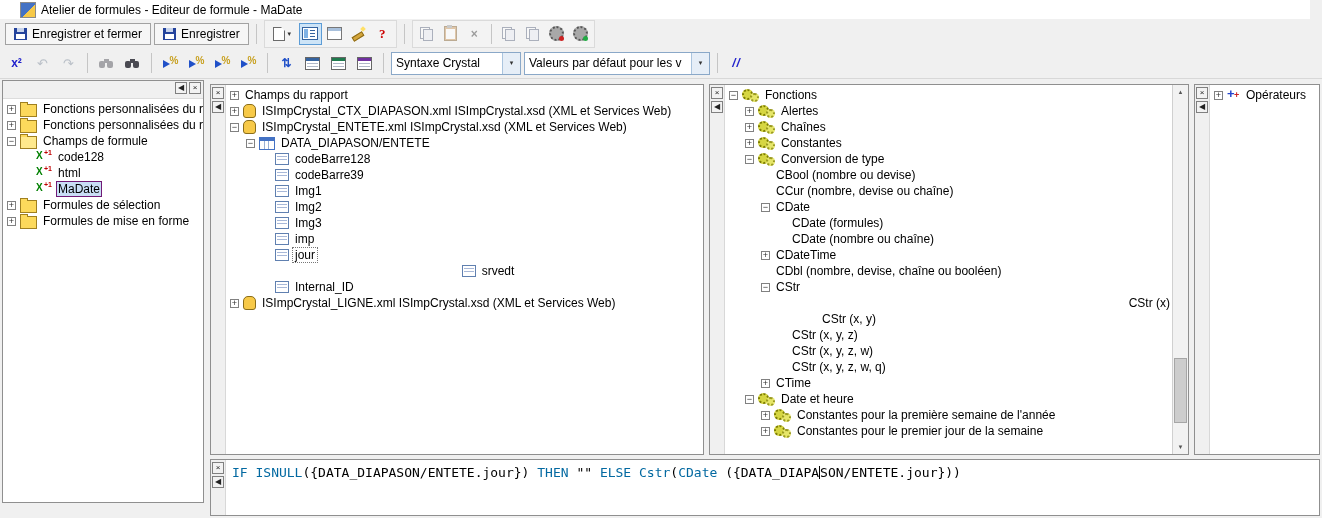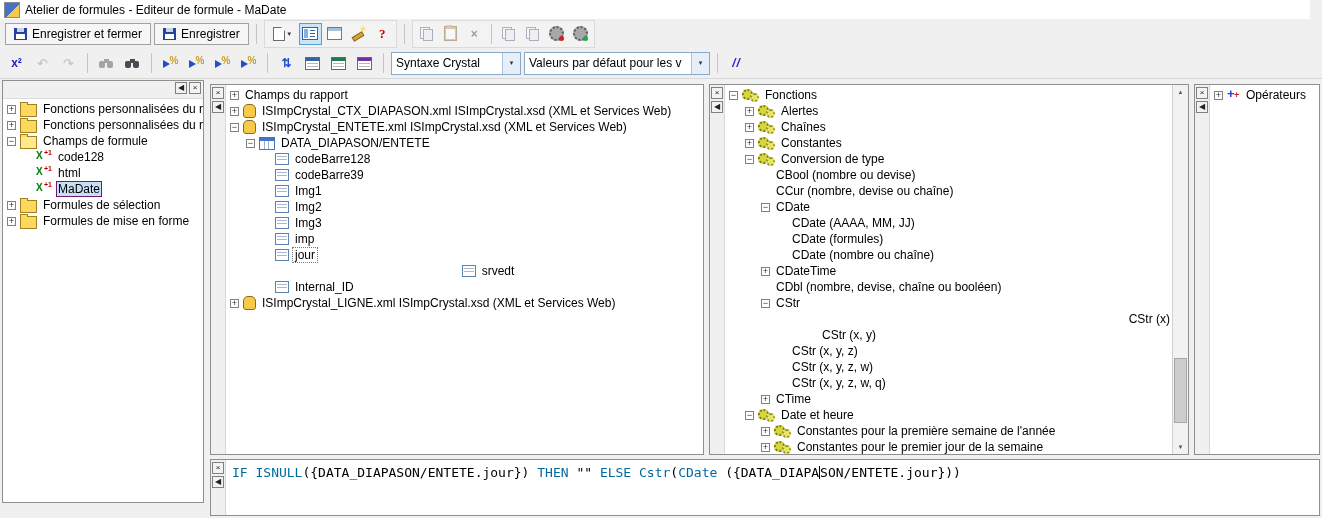--- a/index.html
+++ b/index.html
@@ -3,21 +3,21 @@
 <meta charset="utf-8">
 <style>
   html,body{margin:0;padding:0}
   body{width:1322px;height:518px;position:relative;overflow:hidden;background:#f0f0f0;
        font-family:"Liberation Sans",sans-serif;font-size:12px;color:#000}
   button{appearance:none;border:none;background:none;font-family:inherit;font-size:12px;padding:0;margin:0;
          display:inline-flex;align-items:center;justify-content:center;cursor:default;color:inherit}
 
   
   .titlebar{position:absolute;left:0;top:0;right:12px;height:19px;background:#fff;display:flex;align-items:center;
-            gap:5px;padding-left:4px;border-bottom:1px solid #6d28d9}
+            gap:5px;padding-left:20px;border-bottom:1px solid #6d28d9}
   .app-icon{width:14px;height:14px;border:1px solid #8a8a8a;flex:none;
             background:linear-gradient(135deg,#4472c4 0 55%,#f7c948 55% 100%)}
   .title-text{font-size:12px;white-space:nowrap}
 
   
   .toolbar{position:absolute;left:0;right:0;display:flex;align-items:center;padding:0 5px;gap:3px;background:#f0f0f0}
   .tb1{top:19px;height:29px;border-bottom:1px solid #e0e0e0}
   .tb2{top:48px;height:30px;border-bottom:1px solid #d8d8d8}
   .sep{width:1px;height:20px;background:#c5c5c5;margin:0 4px;flex:none}
   .tgroup{display:flex;align-items:center;gap:1px;border:1px solid #dadada;background:#f3f3f3;height:26px;padding:0 2px}
@@ -427,24 +427,20 @@
       <div class="trow" style="padding-left: 34px;">
         <span class="expand none"></span>
         <span class="tlabel">CCur (nombre, devise ou chaîne)</span>
       </div>
       <div class="trow" style="padding-left: 34px;">
         <span class="expand">−</span>
         <span class="tlabel">CDate</span>
       </div>
       <div class="trow" style="padding-left: 50px;">
         <span class="expand none"></span>
-        <span class="tlabel">CDate (AAAA, MM, JJ)</span>
-      </div>
-      <div class="trow" style="padding-left: 50px;">
-        <span class="expand none"></span>
         <span class="tlabel">CDate (formules)</span>
       </div>
       <div class="trow" style="padding-left: 50px;">
         <span class="expand none"></span>
         <span class="tlabel">CDate (nombre ou chaîne)</span>
       </div>
       <div class="trow" style="padding-left: 34px;">
         <span class="expand">+</span>
         <span class="tlabel">CDateTime</span>
       </div>

